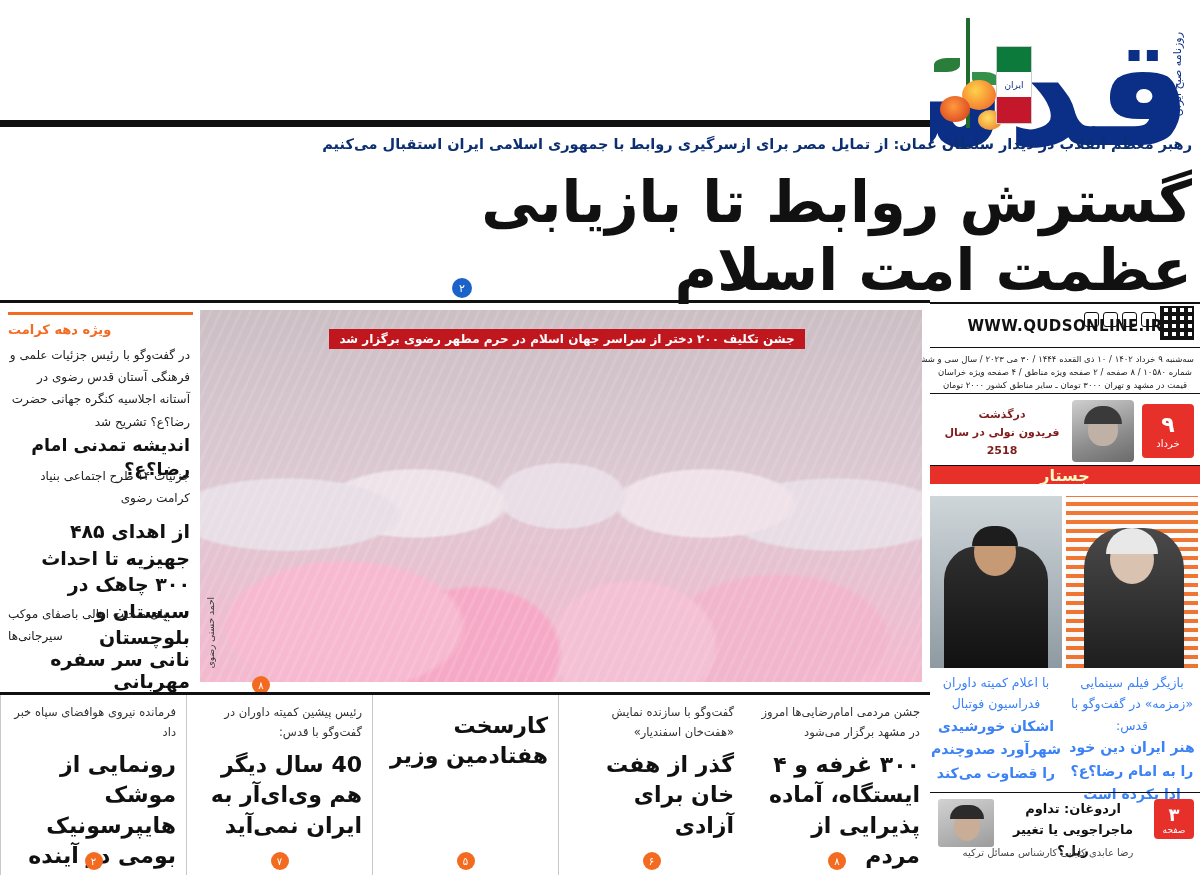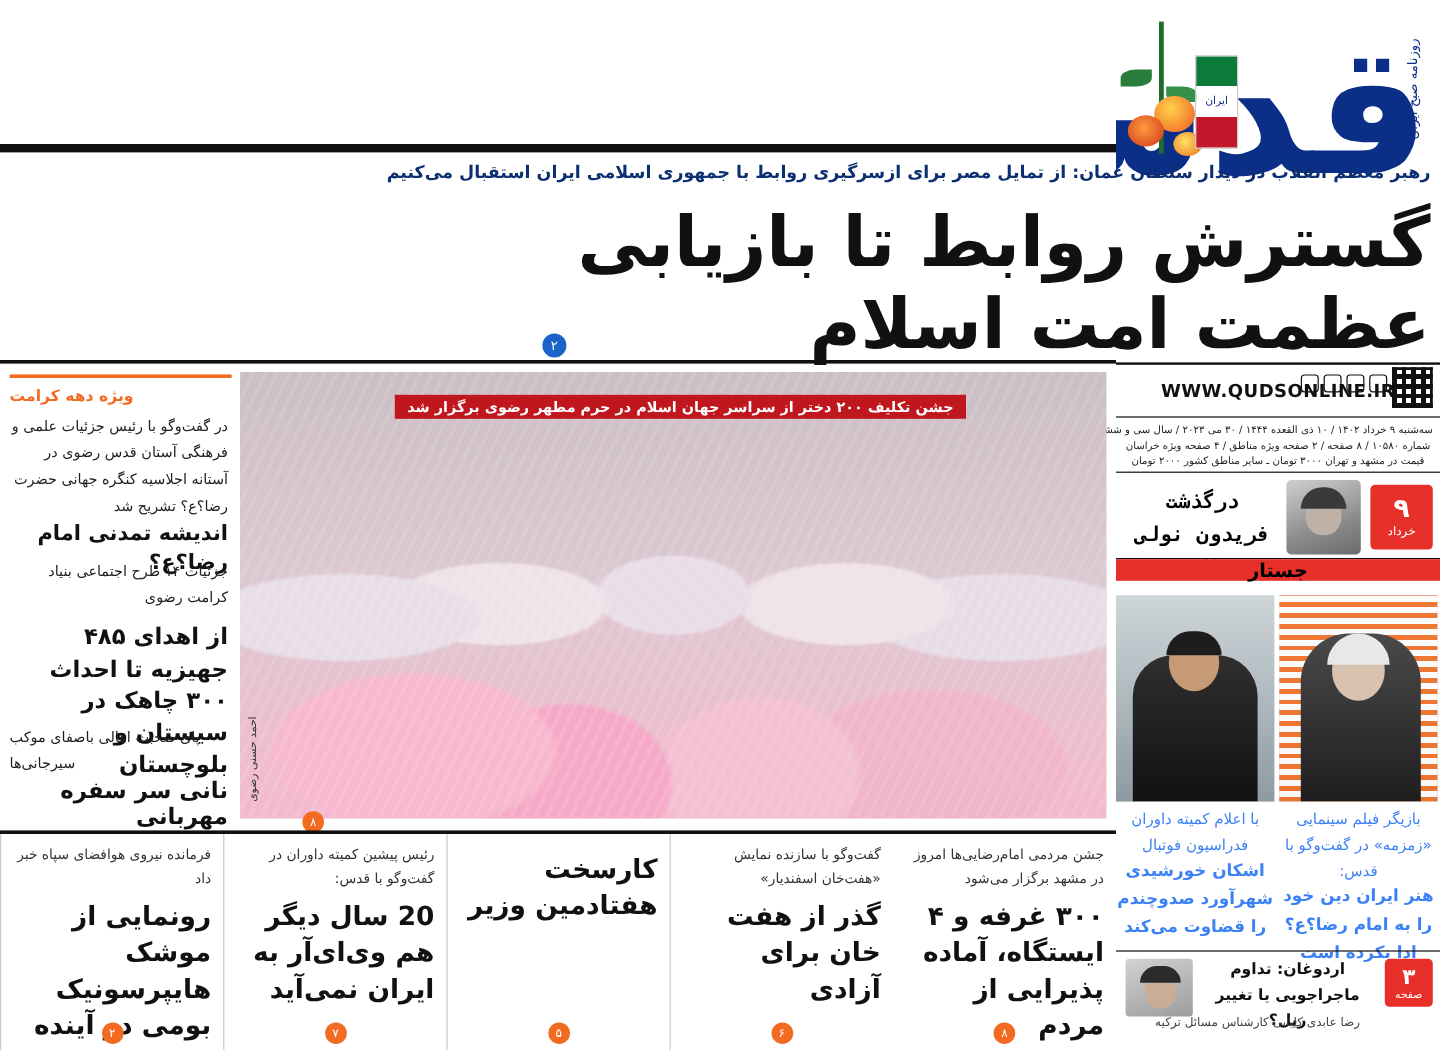--- a/index.html
+++ b/index.html
@@ -240,25 +240,25 @@
   .rail-num small{ font-size:10px; }
   .rail-portrait{
     position:absolute; right:66px; top:6px; width:62px; height:62px; border-radius:4px;
     background:linear-gradient(160deg,#cfcfcf,#8d8d8d 60%,#6a6a6a);
     overflow:hidden;
   }
   .rail-portrait .face{ position:absolute; left:16px; top:12px; width:30px; height:34px; border-radius:50% 50% 45% 45%; background:#bfb1a5; }
   .rail-portrait .hair{ position:absolute; left:12px; top:6px; width:38px; height:18px; border-radius:18px 18px 0 0; background:#3a3a3a; }
   .rail-top-text{
     position:absolute; right:134px; top:12px; width:128px; text-align:center;
-    font-size:17px; color:#000000; font-weight:bold; line-height:1.65;font-family:Liberation Mono, monospace;
+    font-size:11px; color:#7f1d1d; font-weight:bold; line-height:1.65;
   }
   .jeshar-band{
     position:absolute; right:0; top:72px; width:270px; height:18px;
-    background:#e8302a; color:#000000; display:flex; align-items:center; justify-content:center;
+    background:#e8302a; color:#fef9c3; display:flex; align-items:center; justify-content:center;
     font-size:16px; font-weight:bold; letter-spacing:4px;
   }
   .rail-cards{ position:absolute; right:0; top:102px; width:270px; height:290px; }
   .rcard{ position:absolute; top:0; width:132px; height:290px; }
   .rcard.right{ right:2px; }
   .rcard.left{ right:138px; }
   .rphoto{ position:absolute; top:0; left:0; width:100%; height:172px; overflow:hidden; }
   .rphoto.a{ background:linear-gradient(180deg,#e7e7e7,#bdbdbd); }
   .rphoto.a .stripes{
     position:absolute; inset:0;
@@ -390,21 +390,21 @@
       <div class="kick">گفت‌وگو با سازنده نمایش «هفت‌خان اسفندیار»</div>
       <div class="hl">گذر از هفت خان برای آزادی</div>
       <div class="pnum">۶</div>
     </div>
     <div class="story" style="right:372px; width:186px;">
       <div class="hl">کارسخت هفتادمین وزیر</div>
       <div class="pnum">۵</div>
     </div>
     <div class="story" style="right:558px; width:186px;">
       <div class="kick">رئیس پیشین کمیته داوران در گفت‌وگو با قدس:</div>
-      <div class="hl">20 سال دیگر هم وی‌ای‌آر به ایران نمی‌آید</div>
+      <div class="hl">40 سال دیگر هم وی‌ای‌آر به ایران نمی‌آید</div>
       <div class="pnum">۷</div>
     </div>
     <div class="story" style="right:744px; width:186px;">
       <div class="kick">فرمانده نیروی هوافضای سپاه خبر داد</div>
       <div class="hl">رونمایی از موشک هایپرسونیک بومی در آینده نزدیک</div>
       <div class="pnum">۲</div>
     </div>
   </div>
 
   <div class="rail">

